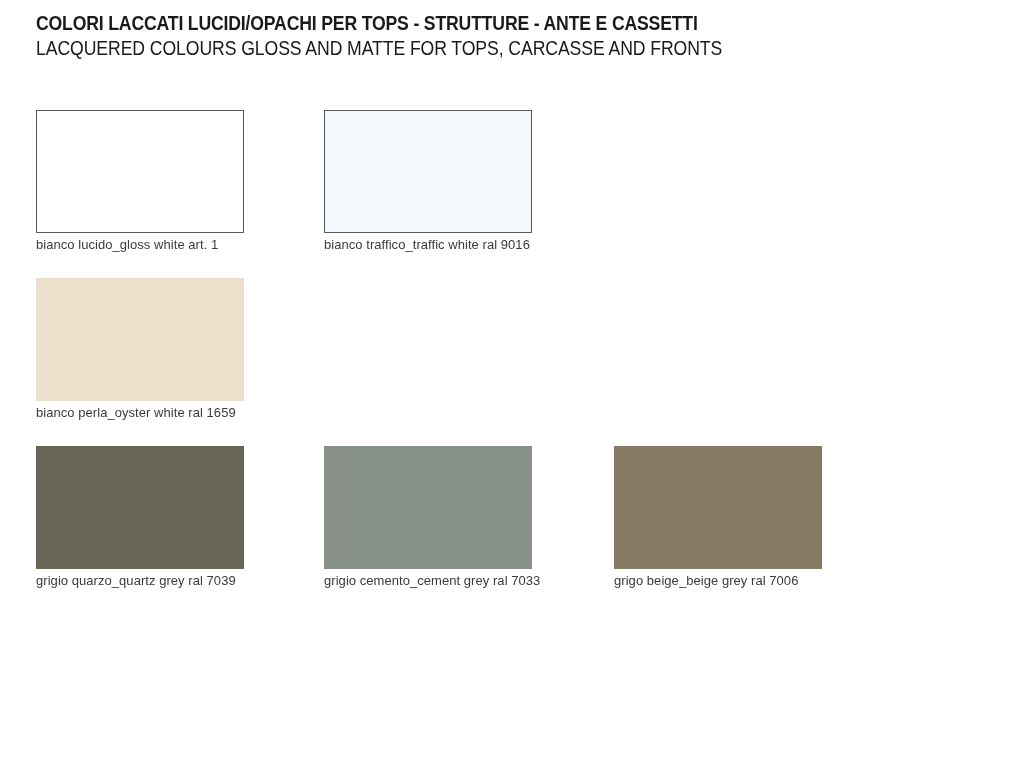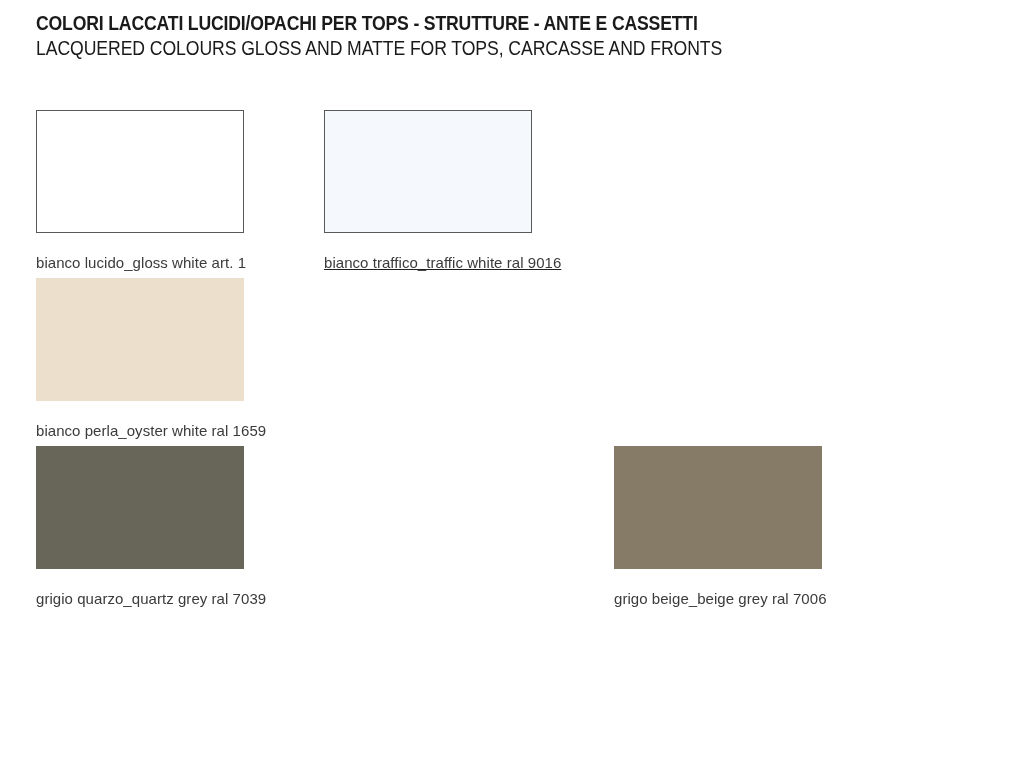--- a/index.html
+++ b/index.html
@@ -65,37 +65,37 @@
     display: block;
     position: relative;
     height: 168px;
   }
   .cell {
     position: absolute;
     top: 0;
     width: 208px;
   }
   .cell.col-0 { left: 0px; }
-  .cell.col-1 { left: 288px; text-decoration: underline; }
+  .cell.col-1 { left: 288px; }
   .cell.col-2 { left: 578px; }
 
   .swatch {
     width: 208px;
     height: 123px;
     box-sizing: border-box;
     display: block;
   }
   .swatch.bordered {
     border: 1px solid #58595b;
   }
 
   .caption {
-    margin-top: 22px;
+    margin-top: 4px;
     font-family: "Liberation Sans", sans-serif;
-    font-size: 15px;
+    font-size: 13px;
     line-height: 15px;
     color: #3b3b3b;
     white-space: nowrap;
     letter-spacing: 0.05px;
   }
 </style>
 </head>
 <body style="background: rgb(255, 255, 255);">
 
 <div class="page">
@@ -123,20 +123,24 @@
         <div class="swatch" style="background-color: rgb(236, 224, 205);"></div>
         <div class="caption">bianco perla_oyster white ral 1659</div>
       </div>
     </div>
 
     <div class="grid-row">
       <div class="cell col-0">
         <div class="swatch" style="background-color: rgb(104, 101, 89);"></div>
         <div class="caption">grigio quarzo_quartz grey ral 7039</div>
       </div>
+      <div class="cell col-1">
+        <div class="swatch" style="background-color: rgb(135, 145, 135);"></div>
+        <div class="caption">grigio cemento_cement grey ral 7033</div>
+      </div>
       <div class="cell col-2">
         <div class="swatch" style="background-color: rgb(133, 123, 102);"></div>
         <div class="caption">grigo beige_beige grey ral 7006</div>
       </div>
     </div>
 
   </div>
 </div>
 
 </body></html>

